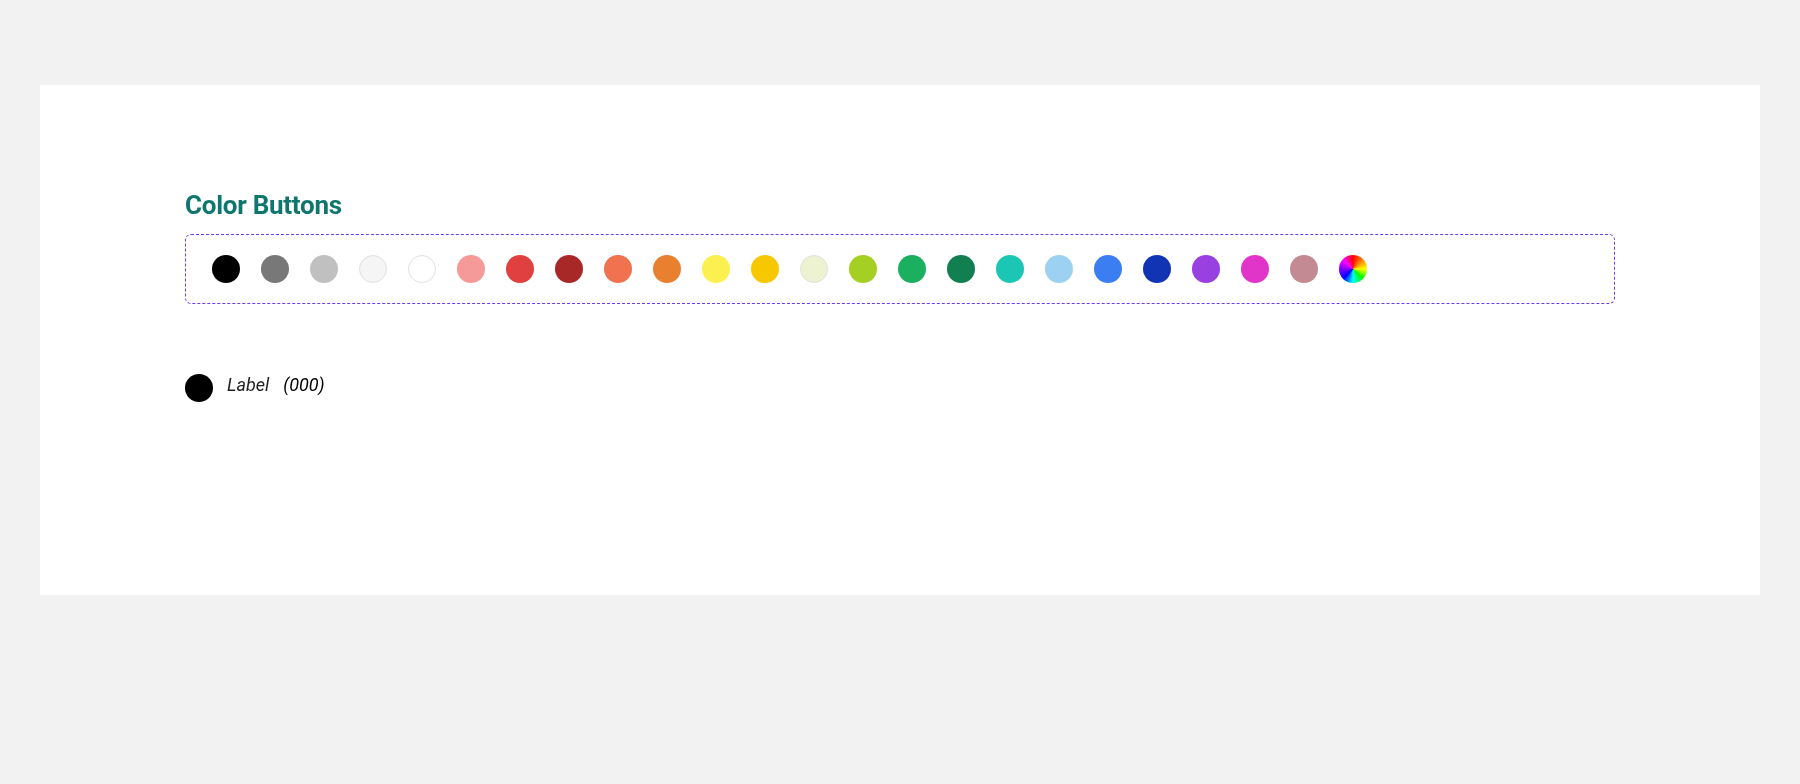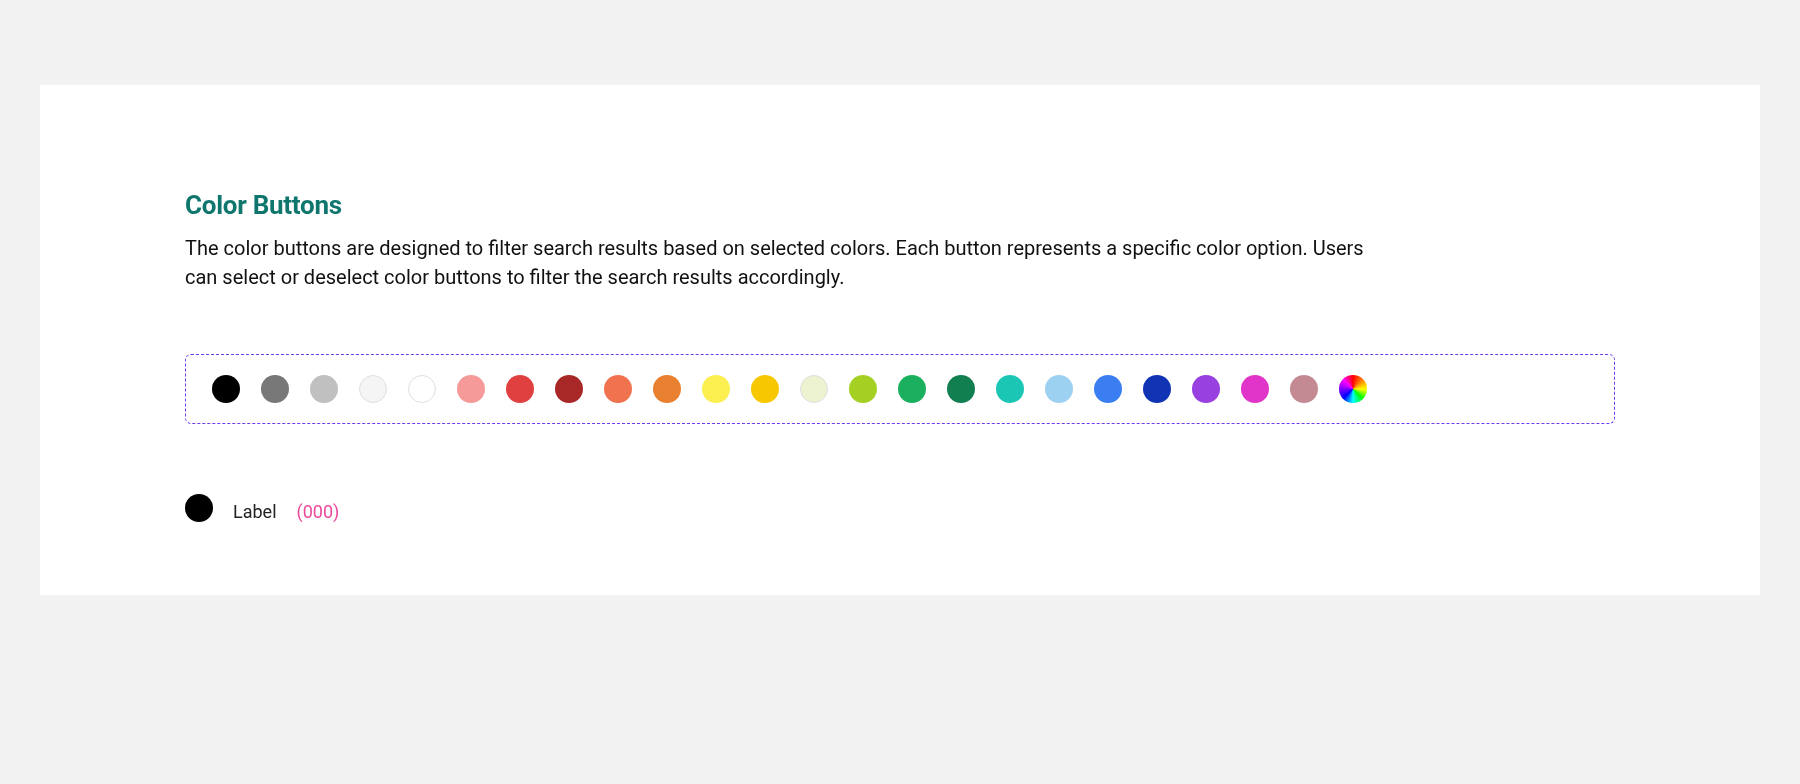--- a/index.html
+++ b/index.html
@@ -71,48 +71,48 @@
         #00ffff,
         #0000ff,
         #8000ff,
         #ff00ff,
         #ff0000
       );
     }
     
     .example-row {
       display: flex;
-      align-items: flex-end;
-      gap: 20px;
+      align-items: flex-start;
+      gap: 14px;
+      font-style: italic;
     }
     
     .example-swatch {
       width: 28px;
       height: 28px;
       border-radius: 50%;
       background-color: #000000;
       cursor: pointer;
     }
     
     .example-label {
       font-size: 18px;
       color: #222222;
     }
     
     .example-count {
       font-size: 18px;
-      color: #ec4899;
+      color: #000000;
     }
   </style>
 </head>
 <body>
 
 <div class="card">
   <h2 class="heading">Color Buttons</h2>
-  <p class="description">The color buttons are designed to filter search results based on selected colors. Each button represents a specific color option. Users can select or deselect color buttons to filter the search results accordingly.</p>
 
   <div class="swatch-row">
     <div class="swatch" style="background-color:#000000"></div>
     <div class="swatch" style="background-color:#787878"></div>
     <div class="swatch" style="background-color:#c0c0c0"></div>
     <div class="swatch has-border" style="background-color:#f5f5f5"></div>
     <div class="swatch has-border" style="background-color:#ffffff"></div>
     <div class="swatch" style="background-color:#f69999"></div>
     <div class="swatch" style="background-color:#e04040"></div>
     <div class="swatch" style="background-color:#a82828"></div>

